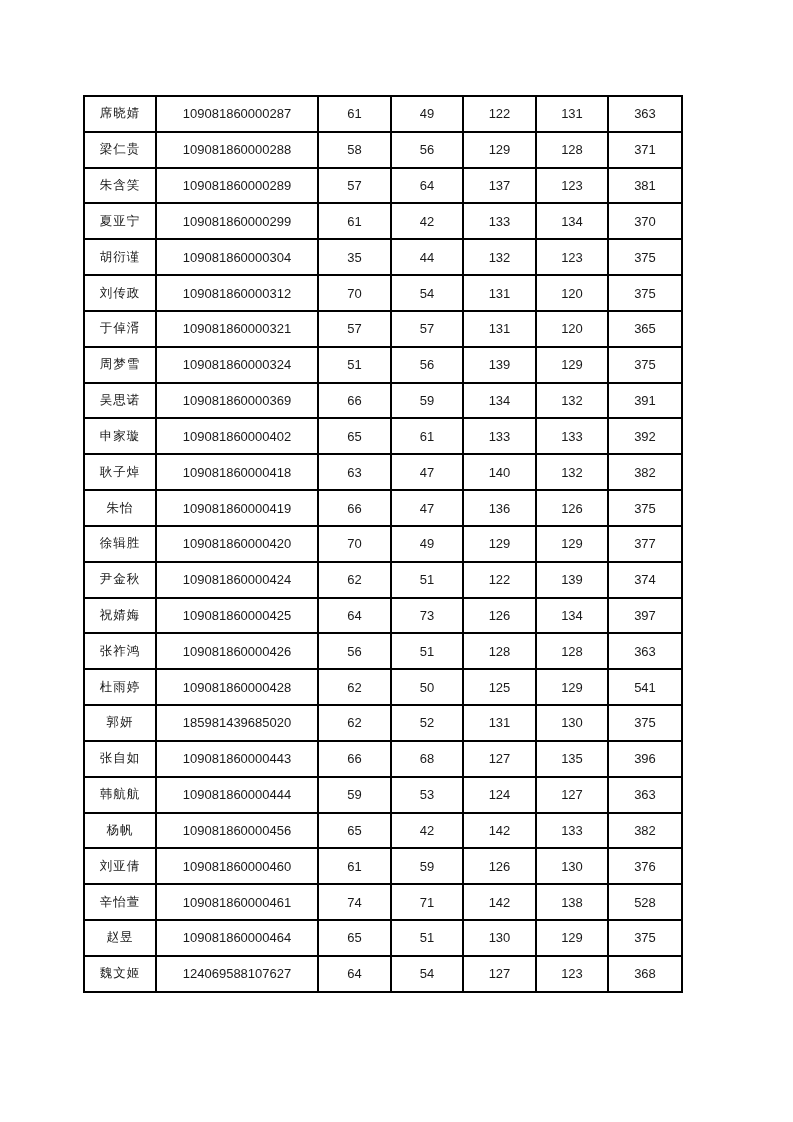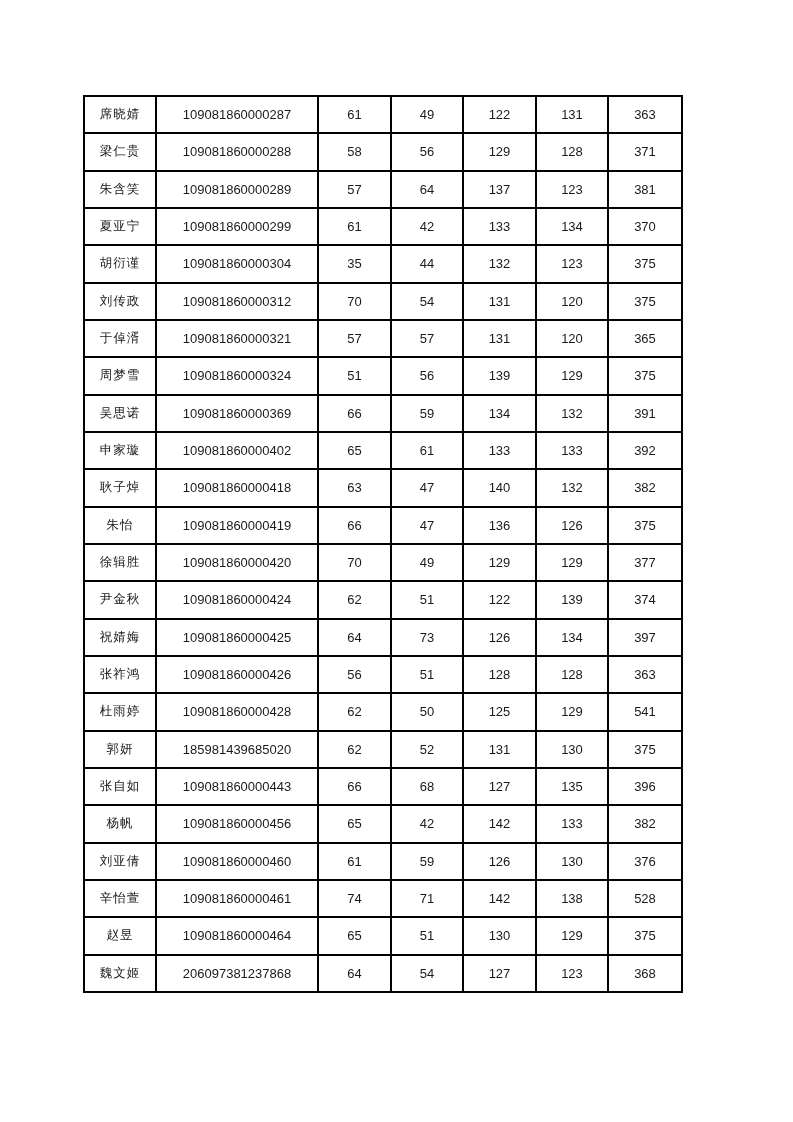--- a/index.html
+++ b/index.html
@@ -221,20 +221,29 @@
         <tr>
           <td class="cell-name">张自如</td>
           <td class="cell-num">109081860000443</td>
           <td class="cell-num">66</td>
           <td class="cell-num">68</td>
           <td class="cell-num">127</td>
           <td class="cell-num">135</td>
           <td class="cell-num">396</td>
         </tr>
         <tr>
+          <td class="cell-name">韩航航</td>
+          <td class="cell-num">109081860000444</td>
+          <td class="cell-num">59</td>
+          <td class="cell-num">53</td>
+          <td class="cell-num">124</td>
+          <td class="cell-num">127</td>
+          <td class="cell-num">363</td>
+        </tr>
+        <tr>
           <td class="cell-name">杨帆</td>
           <td class="cell-num">109081860000456</td>
           <td class="cell-num">65</td>
           <td class="cell-num">42</td>
           <td class="cell-num">142</td>
           <td class="cell-num">133</td>
           <td class="cell-num">382</td>
         </tr>
         <tr>
           <td class="cell-name">刘亚倩</td>
@@ -258,21 +267,21 @@
           <td class="cell-name">赵昱</td>
           <td class="cell-num">109081860000464</td>
           <td class="cell-num">65</td>
           <td class="cell-num">51</td>
           <td class="cell-num">130</td>
           <td class="cell-num">129</td>
           <td class="cell-num">375</td>
         </tr>
         <tr>
           <td class="cell-name">魏文姬</td>
-          <td class="cell-num">206097381237868</td>
+          <td class="cell-num">124069588107627</td>
           <td class="cell-num">64</td>
           <td class="cell-num">54</td>
           <td class="cell-num">127</td>
           <td class="cell-num">123</td>
           <td class="cell-num">368</td>
         </tr>
       </tbody>
   </table>
 </div>
 

